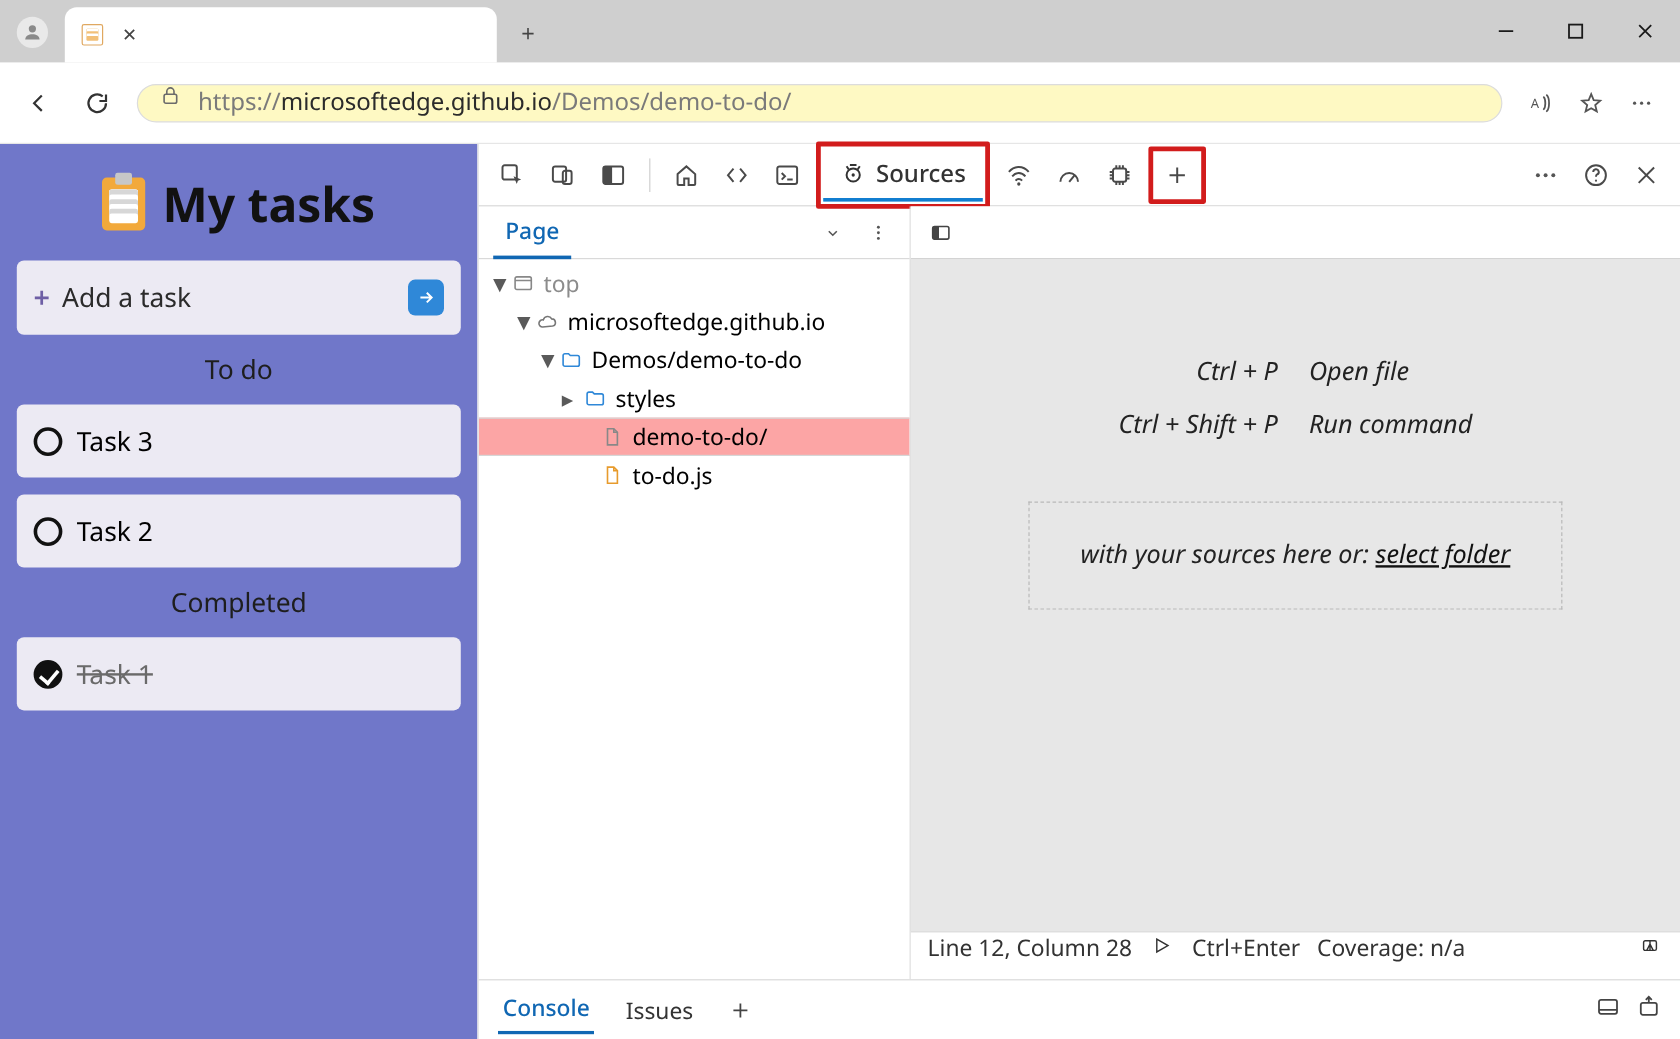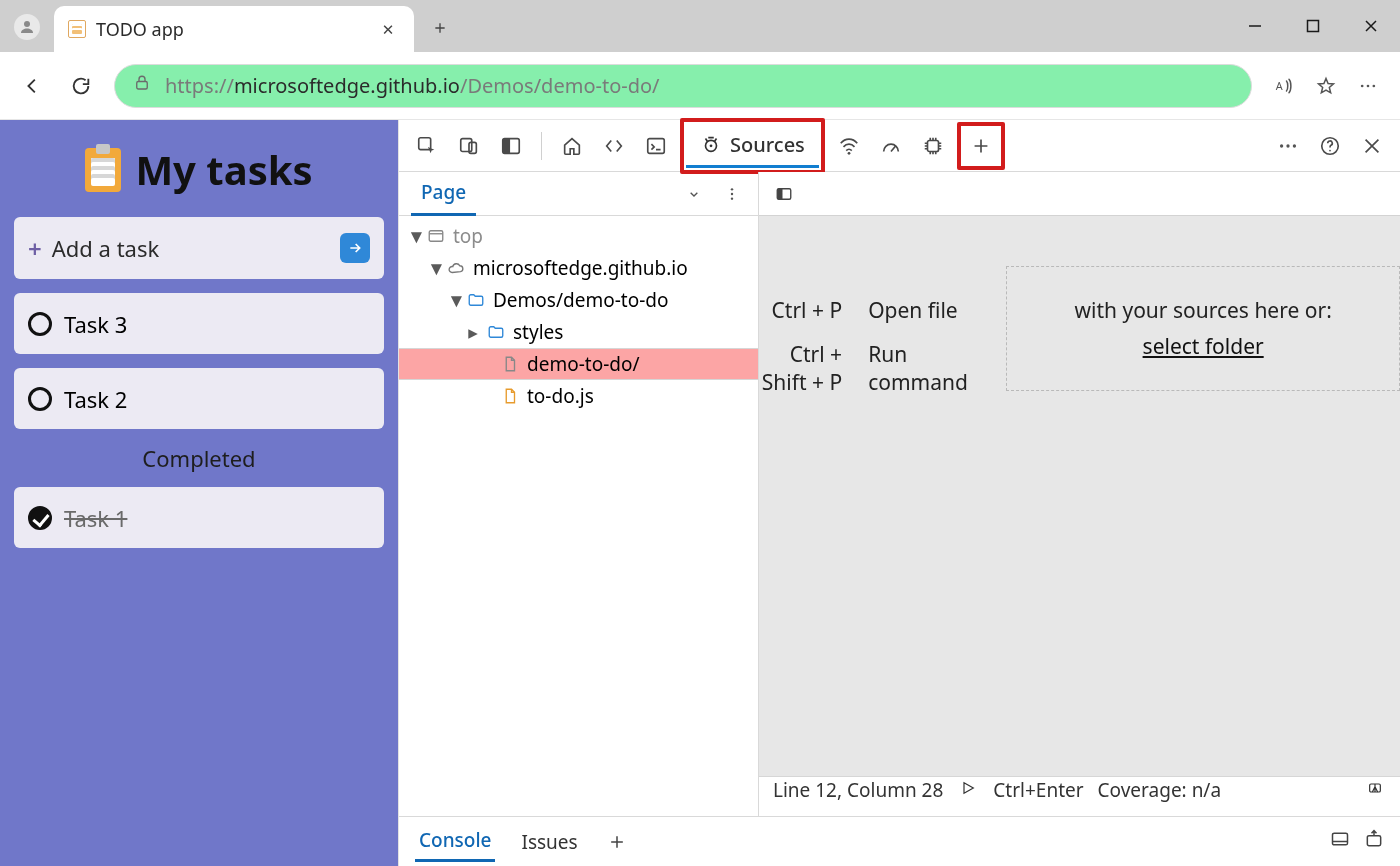--- a/index.html
+++ b/index.html
@@ -16,21 +16,21 @@
   .tab .close { font-size:15px; width:24px; height:24px; display:flex;align-items:center;justify-content:center; color:#444; cursor:pointer; }
   .newtab { margin-left:12px; margin-bottom:10px; width:28px;height:28px; display:flex;align-items:center;justify-content:center; cursor:pointer; }
   .newtab svg{width:16px;height:16px;stroke:#444;stroke-width:2;}
   .winbtns { position:absolute; right:0; top:0; height:52px; display:flex; }
   .winbtn { width:58px; display:flex;align-items:center;justify-content:center; cursor:pointer;}
   .winbtn svg{width:14px;height:14px;stroke:#1a1a1a;stroke-width:1.5;fill:none;}
 
   .addrbar { height:68px; background:#fff; display:flex; align-items:center; gap:18px; padding:0 18px; border-bottom:1px solid #e6e6e6;}
   .navicon { width:30px;height:30px;display:flex;align-items:center;justify-content:center; cursor:pointer;}
   .navicon svg{width:22px;height:22px;stroke:#333;stroke-width:2;fill:none;}
-  .omnibox { flex:1; height:44px; border:1px solid #dcdcdc; border-radius:22px; background:#86efac; display:flex; align-items:center; padding:0 18px; gap:14px; }
+  .omnibox { flex:1; height:32px; border:1px solid #dcdcdc; border-radius:22px; background:#fef9c3; display:flex; align-items:flex-start; padding:0 18px; gap:14px; }
   .omnibox .lock svg{width:18px;height:18px;stroke:#6b6b6b;stroke-width:1.8;fill:none;}
   .omnibox .url{ font-size:20px; color:#7a7a7a; }
   .omnibox .url .path{ color:#7a7a7a; }
   .omnibox .url .host{ color:#2b2b2b; }
   .addr-right{display:flex;gap:14px;align-items:center;}
   .addr-right .ico{width:28px;height:28px;display:flex;align-items:center;justify-content:center;cursor:pointer;}
   .addr-right svg{width:20px;height:20px;stroke:#555;stroke-width:1.8;fill:none;}
 
   
   .contentrow{ display:flex; height:calc(866px - 52px - 68px); }
@@ -76,21 +76,21 @@
   .treerow.selected{background:#fca5a5;border-top:1px solid #d6d6d6;border-bottom:1px solid #d6d6d6;}
   .tw{display:inline-block;width:12px;text-align:center;color:#5a5a5a;}
   .fi{width:20px;height:20px;display:flex;align-items:center;justify-content:center;}
   .fi svg{width:18px;height:18px;}
   .muted{color:#8c8c8c;}
 
   .editor{flex:1;display:flex;flex-direction:column;background:#e7e7e7;}
   .edtabs{height:44px;border-bottom:1px solid #d3d3d3;background:#fff;display:flex;align-items:center;padding:0 10px;}
   .edtabs .ico{width:30px;height:30px;display:flex;align-items:center;justify-content:center;}
   .edtabs svg{width:18px;height:18px;stroke:#444;stroke-width:1.8;fill:none;}
-  .edplaceholder{flex:1;display:flex;flex-direction:row;align-items:flex-start;color:#333;}
+  .edplaceholder{flex:1;display:flex;flex-direction:column;align-items:center;color:#333;font-style:italic;}
   .kbhints{margin-top:80px;display:grid;grid-template-columns:auto auto;column-gap:26px;row-gap:16px;font-size:21px;}
   .kbhints .k{text-align:right;color:#222;}
   .kbhints .v{color:#222;}
   .dropzone{margin-top:50px;border:1px dashed #b9b9b9;padding:26px 42px;text-align:center;max-width:560px;font-size:21px;color:#222;line-height:1.7;}
   .dropzone a{color:#111;text-decoration:underline;cursor:pointer;}
   .edstatus{height:40px;background:#fff;border-top:1px solid #d6d6d6;display:flex;align-items:flex-start;padding:0 14px;font-size:19px;color:#333;gap:14px;margin-top:46px;}
   .edstatus .ico{width:22px;height:22px;display:flex;align-items:center;justify-content:center;}
   .edstatus svg{width:16px;height:16px;stroke:#333;stroke-width:1.8;fill:none;}
   .edstatus .spacer{flex:1;}
 
@@ -106,21 +106,20 @@
 
 <div class="titlebar">
   <div class="avatar">
     <svg viewBox="0 0 24 24">
         <circle cx="12" cy="8" r="4"></circle>
         <path d="M4 20c0-4 4-6 8-6s8 2 8 6"></path>
       </svg>
   </div>
   <div class="tab">
     <span class="favicon"></span>
-    <span class="title">TODO app</span>
     <span class="close">✕</span>
   </div>
   <div class="newtab">
     <svg viewBox="0 0 24 24">
         <path d="M12 5v14M5 12h14"></path>
       </svg>
   </div>
   <div class="winbtns">
     <div class="winbtn">
         <svg viewBox="0 0 14 14">
@@ -191,20 +190,21 @@
     </h1>
     <div class="addtask">
       <span class="plus">+</span>
       <span>Add a task</span>
       <span class="go">
           <svg viewBox="0 0 24 24">
             <path d="M5 12h13M13 6l6 6-6 6"></path>
           </svg>
         </span>
     </div>
+    <div class="sectiontitle">To do</div>
     <div class="task">
       <span class="circle"></span>
       <span class="label">Task 3</span>
     </div>
     <div class="task">
       <span class="circle"></span>
       <span class="label">Task 2</span>
     </div>
     <div class="sectiontitle">Completed</div>
     <div class="task done">

